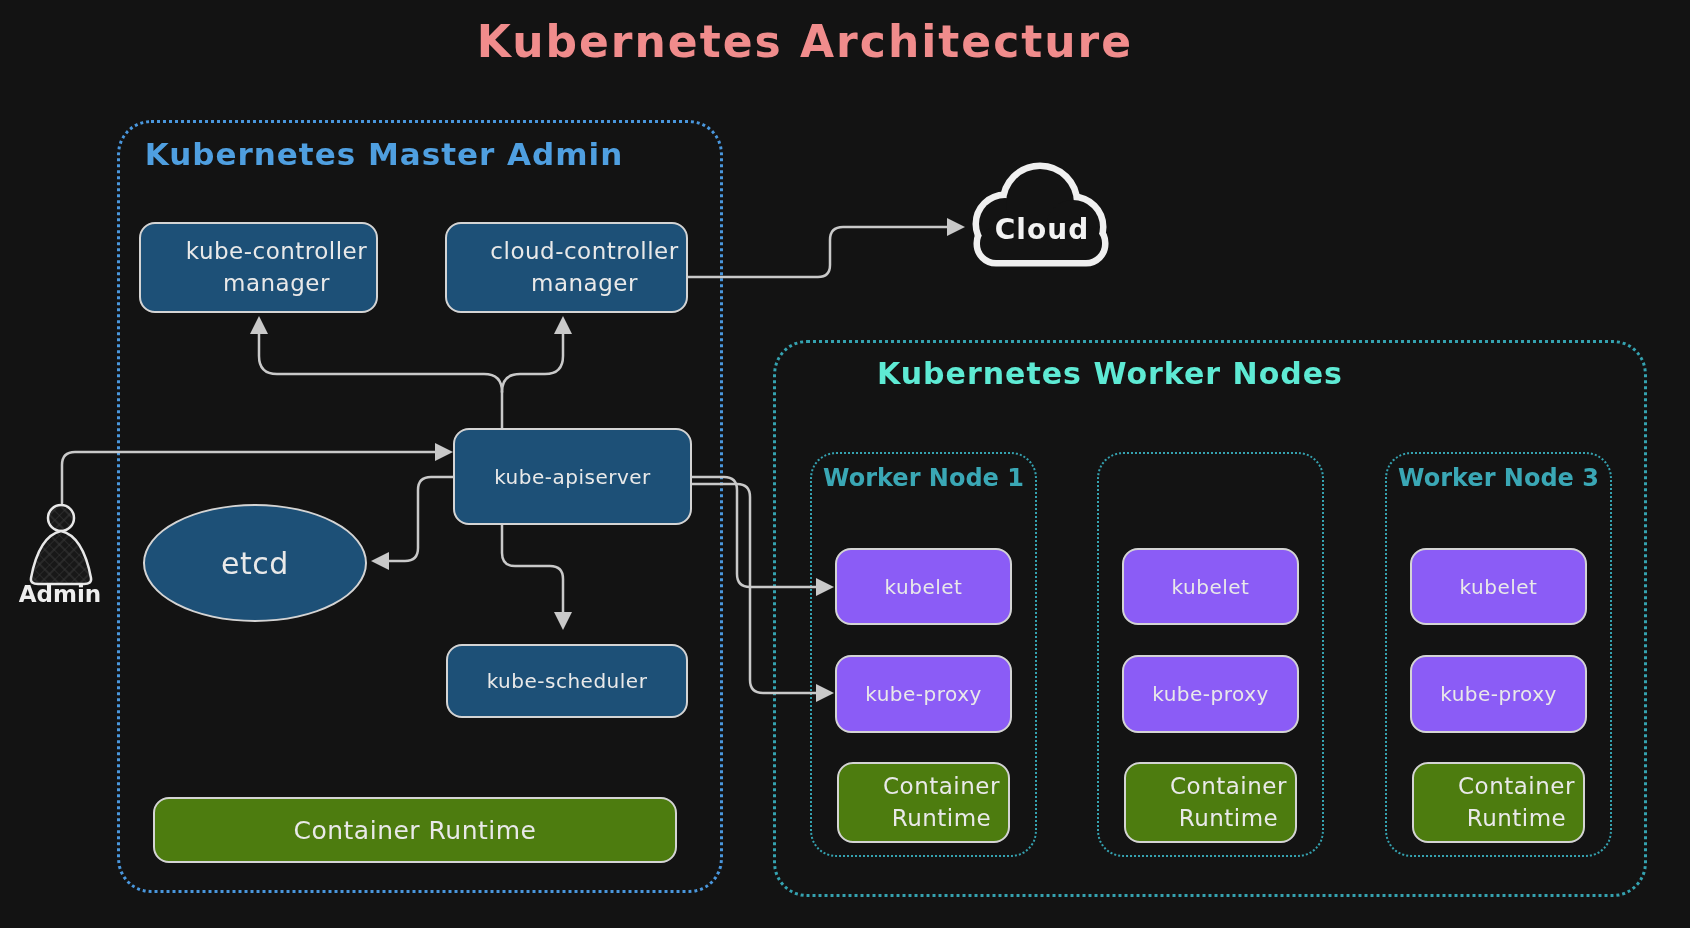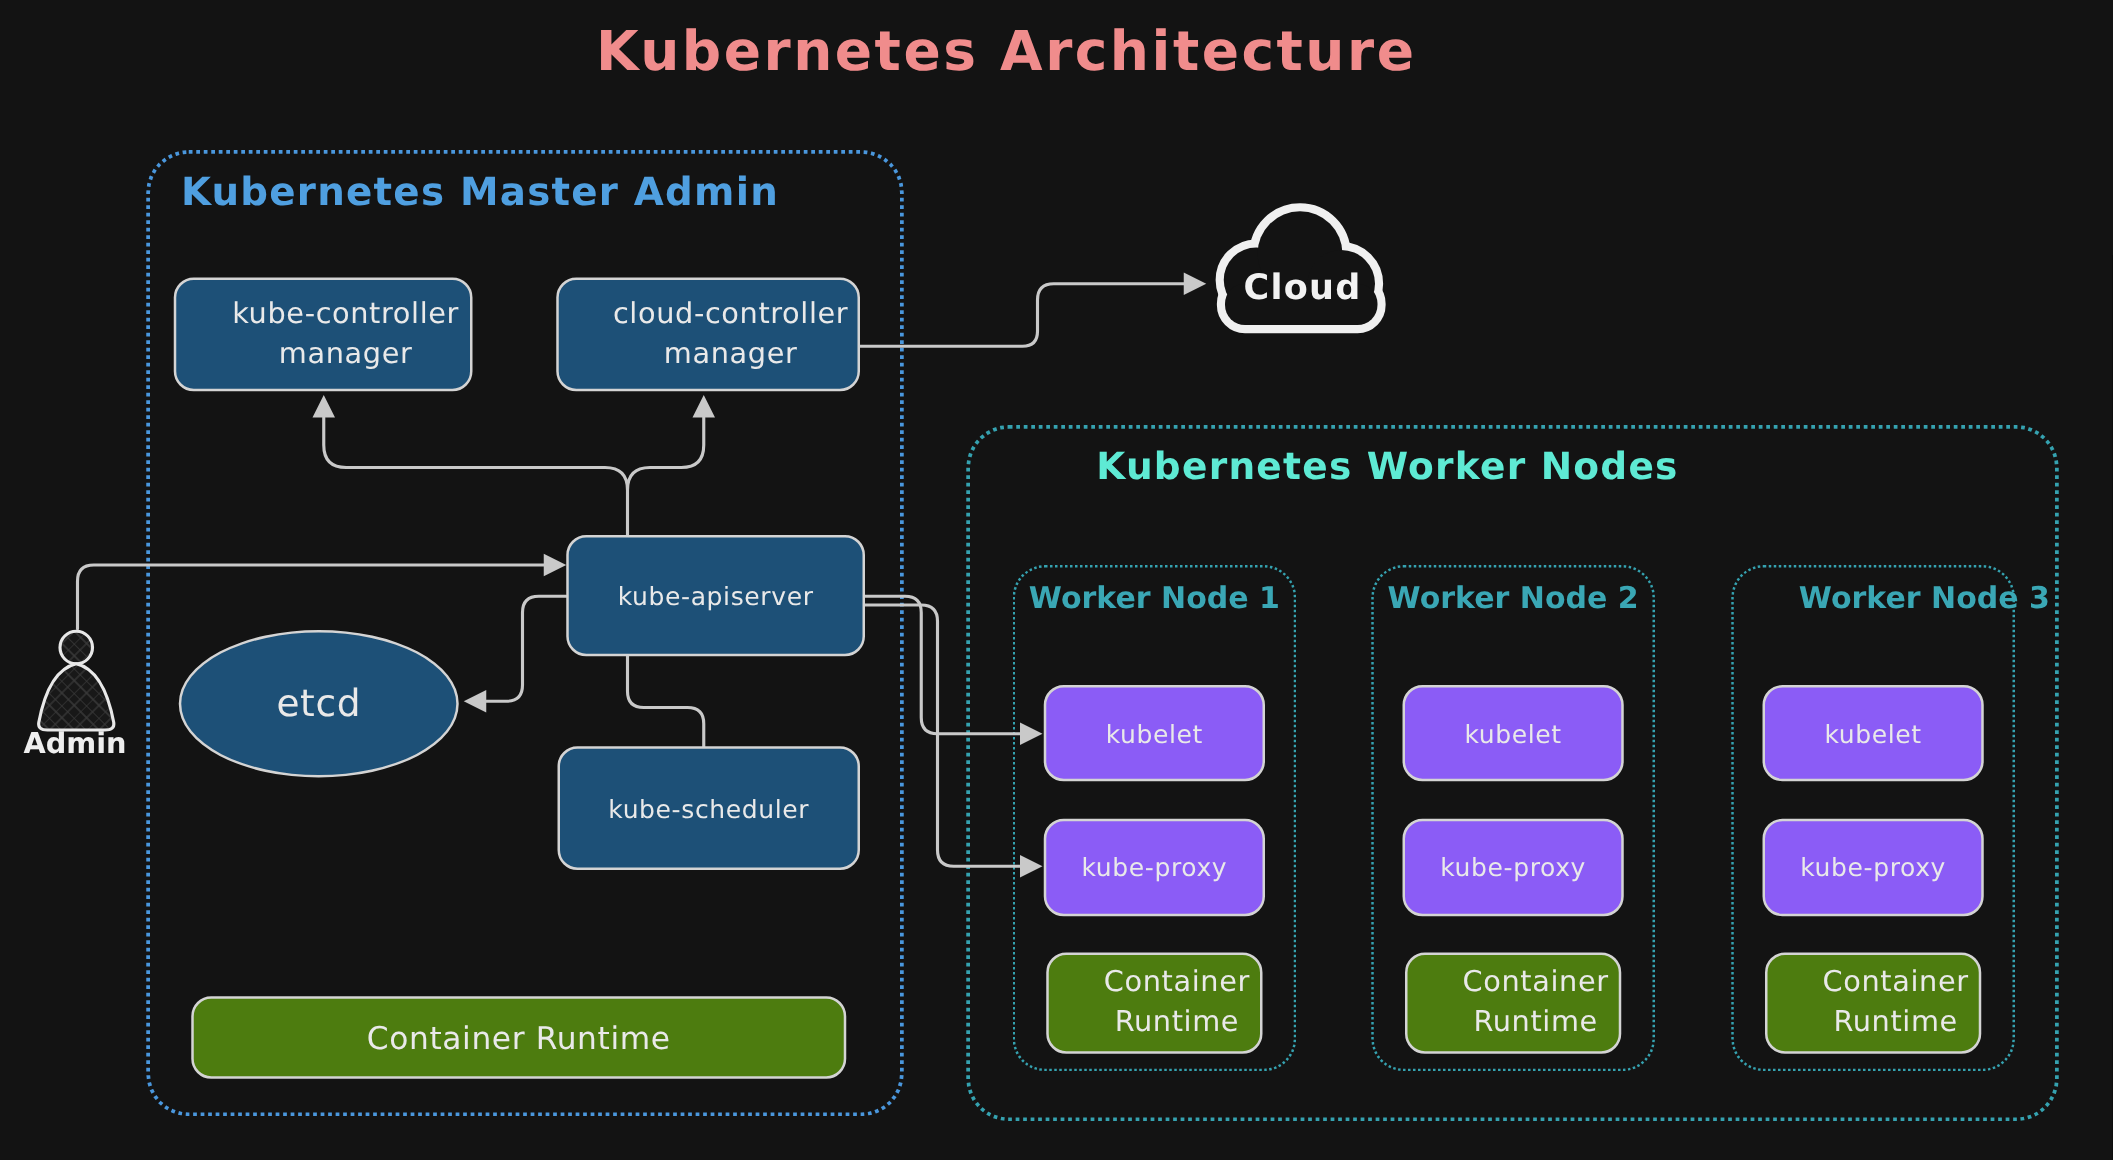--- a/index.html
+++ b/index.html
@@ -100,40 +100,39 @@
 
   <div class="frame master-frame"></div>
   <div class="section-title master-title">Kubernetes Master Admin</div>
 
   <div class="node blue two-line" style="left:139px;top:222px;width:239px;height:91px;">kube-controller
 manager</div>
   <div class="node blue two-line" style="left:445px;top:222px;width:243px;height:91px;">cloud-controller
 manager</div>
   <div class="node blue" style="left:453px;top:428px;width:239px;height:97px;">kube-apiserver</div>
   <div class="node blue ellipse" style="left:143px;top:504px;width:224px;height:118px;">etcd</div>
-  <div class="node blue" style="left:446px;top:597px;width:242px;height:99px;text-align:center;">kube-scheduler</div>
+  <div class="node blue" style="left:446px;top:644px;width:242px;height:74px;text-align:center;">kube-scheduler</div>
   <div class="node maroon" style="left:153px;top:797px;width:524px;height:66px;font-size:25px;">Container Runtime</div>
 
   <div class="frame workers-frame"></div>
   <div class="section-title workers-title">Kubernetes Worker Nodes</div>
 
   <div class="frame worker-node-frame" style="left:810px;"></div>
   <div class="section-title wn-title" style="left:810px;">Worker Node 1</div>
   <div class="node teal" style="left:835px;top:548px;width:177px;height:77px;">kubelet</div>
   <div class="node teal" style="left:835px;top:655px;width:177px;height:78px;">kube-proxy</div>
   <div class="node maroon two-line" style="left:837px;top:762px;width:173px;height:81px;">Container
 Runtime</div>
 
   <div class="frame worker-node-frame" style="left:1097px;"></div>
-  <div class="section-title wn-title" style="left:1097px;">Worker Node 2</div>
   <div class="node teal" style="left:1122px;top:548px;width:177px;height:77px;">kubelet</div>
   <div class="node teal" style="left:1122px;top:655px;width:177px;height:78px;">kube-proxy</div>
   <div class="node maroon two-line" style="left:1124px;top:762px;width:173px;height:81px;">Container
 Runtime</div>
 
   <div class="frame worker-node-frame" style="left:1385px;"></div>
-  <div class="section-title wn-title" style="left:1426px;">Worker Node 3</div>
+  <div class="section-title wn-title" style="left:1385px;">Worker Node 3</div>
   <div class="node teal" style="left:1410px;top:548px;width:177px;height:77px;">kubelet</div>
   <div class="node teal" style="left:1410px;top:655px;width:177px;height:78px;">kube-proxy</div>
   <div class="node maroon two-line" style="left:1412px;top:762px;width:173px;height:81px;">Container
 Runtime</div>
 
 </div>
 
 </body></html>

